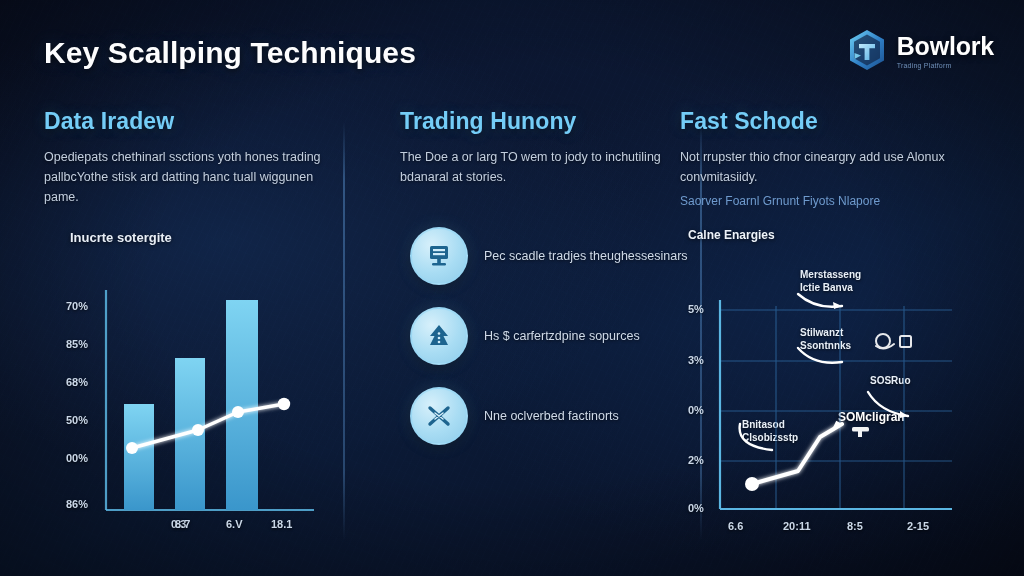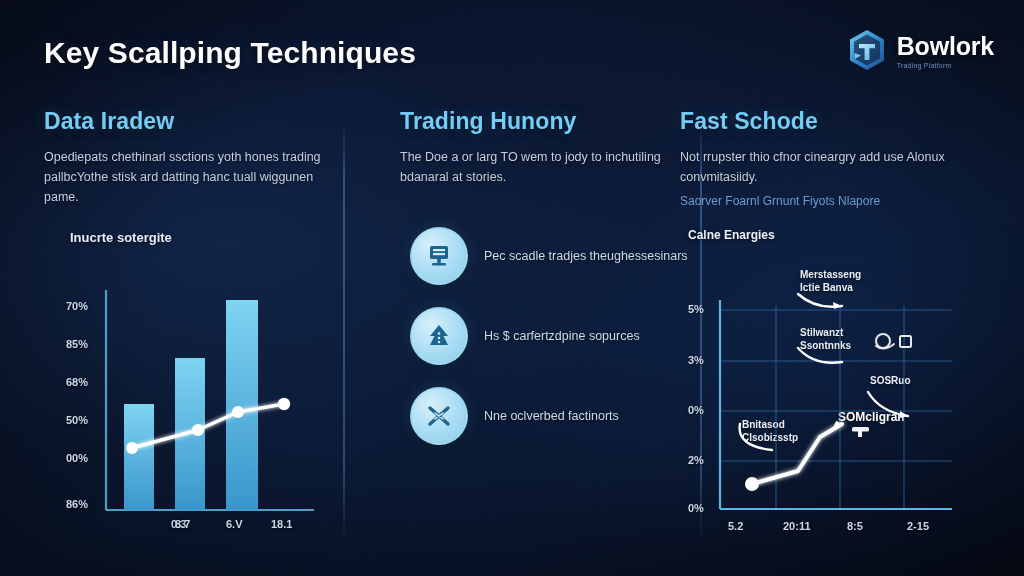--- a/index.html
+++ b/index.html
@@ -266,21 +266,21 @@
 
     <div id="chart-right">
       <div id="chart-right-legend">Calne Enargies</div>
 
       <div class="axis-label" style="left:8px;  top:75px;">5%</div>
       <div class="axis-label" style="left:8px;  top:126px;">3%</div>
       <div class="axis-label" style="left:8px;  top:176px;">0%</div>
       <div class="axis-label" style="left:8px;  top:226px;">2%</div>
       <div class="axis-label" style="left:8px;  top:274px;">0%</div>
 
-      <div class="axis-label" style="left:48px;  top:292px;">5.2</div>
+      <div class="axis-label" style="left:48px;  top:292px;">6.6</div>
       <div class="axis-label" style="left:103px; top:292px;">20:11</div>
       <div class="axis-label" style="left:167px; top:292px;">8:5</div>
       <div class="axis-label" style="left:227px; top:292px;">2-15</div>
 
       <div class="annot" style="left:120px; top:40px;  width:58px;">Merstasseng Ictie Banva</div>
       <div class="annot" style="left:120px; top:98px;  width:52px;">Stilwanzt Ssontnnks</div>
       <div class="annot" style="left:190px; top:146px; width:52px;">SOSRuo</div>
       <div class="annot" style="left:62px;  top:190px; width:54px;">Bnitasod Clsobizsstp</div>
       <div class="annot-main" style="left:158px; top:182px;">SOMcligran</div>
 

